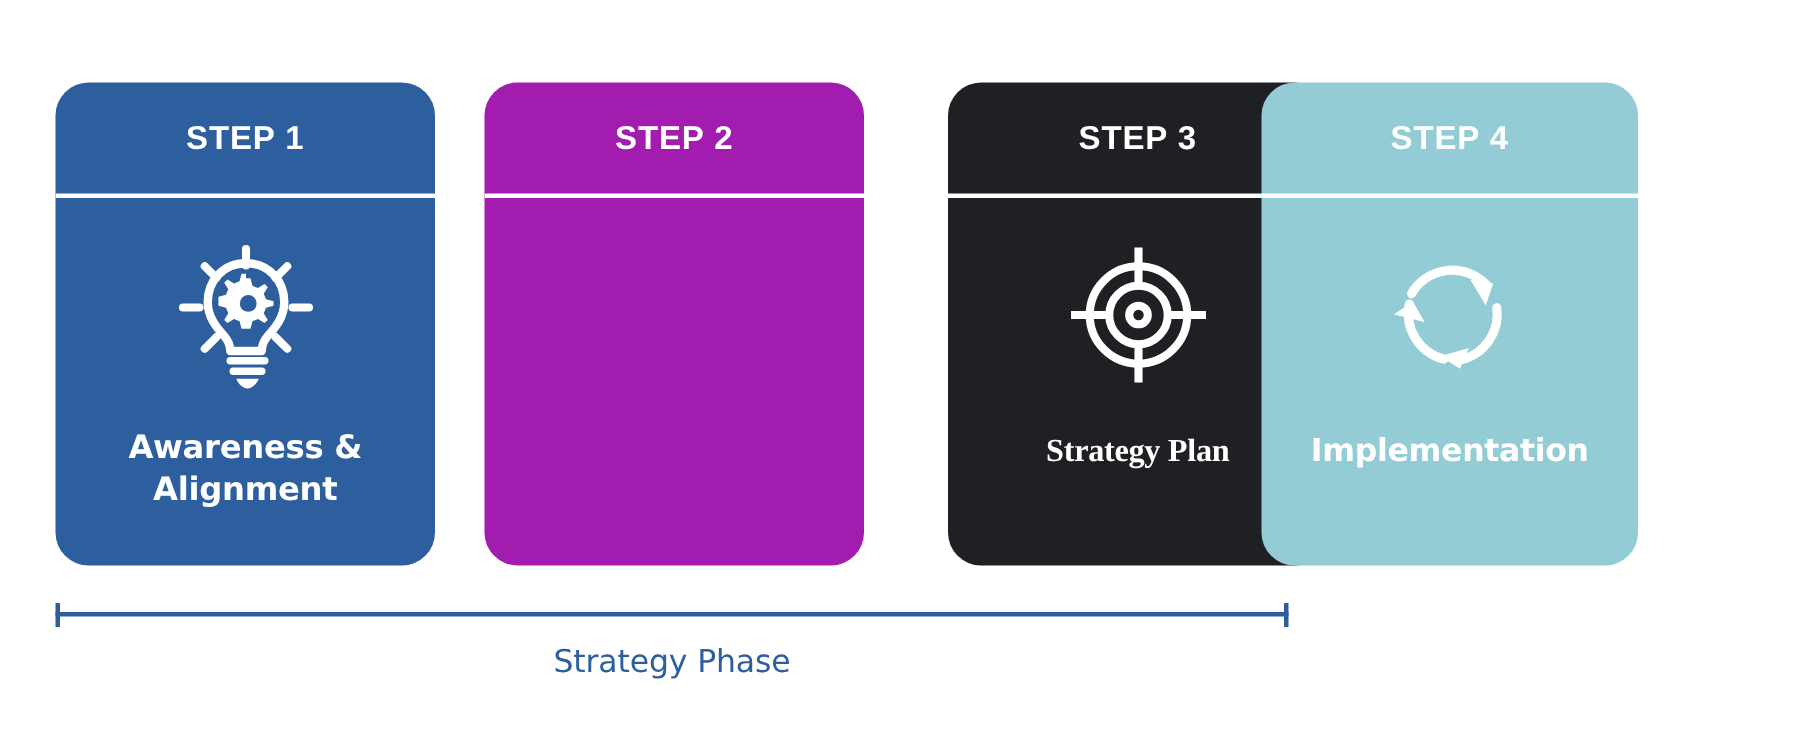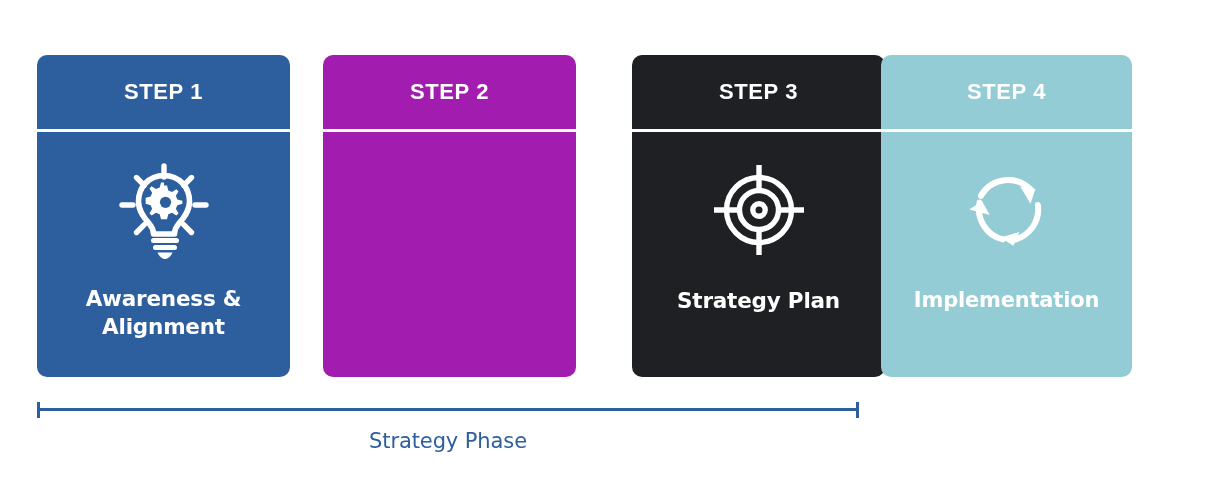--- a/index.html
+++ b/index.html
@@ -30,31 +30,31 @@
     top: 55px;
     width: 1210px;
     height: 322px;
   }
 
   .card {
     position: absolute;
     top: 0;
     width: 253px;
     height: 322px;
-    border-radius: 10px;
+    border-radius: 22px;
     box-sizing: border-box;
     display: flex;
     flex-direction: column;
     align-items: center;
     overflow: hidden;
   }
   .card.c0 { left: 37px; }
   .card.c1 { left: 323px; }
   .card.c2 { left: 609px; margin-left: 23px; }
-  .card.c3 { left: 881px; width: 251px; }
+  .card.c3 { left: 841px; width: 251px; }
 
   .card-head {
     height: 74px;
     width: 100%;
     display: flex;
     align-items: center;
     justify-content: center;
     flex: none;
   }
   .step-label {
@@ -101,21 +101,21 @@
     top: 153px;
     text-align: center;
     color: #ffffff;
     font-family: "DejaVu Sans", sans-serif;
     font-weight: bold;
     font-size: 21.5px;
     line-height: 1.28;
     letter-spacing: -0.2px;
     white-space: pre-line;
   }
-  .card.c2 .card-title { top: 155px; }
+  .card.c2 .card-title { top: 155px; font-family: Liberation Serif, serif; }
   .card.c3 .card-title { top: 155px; font-size: 21px; }
 
   
   .bracket {
     position: absolute;
     left: 37px;
     top: 402px;
     width: 822px;
     height: 16px;
   }

